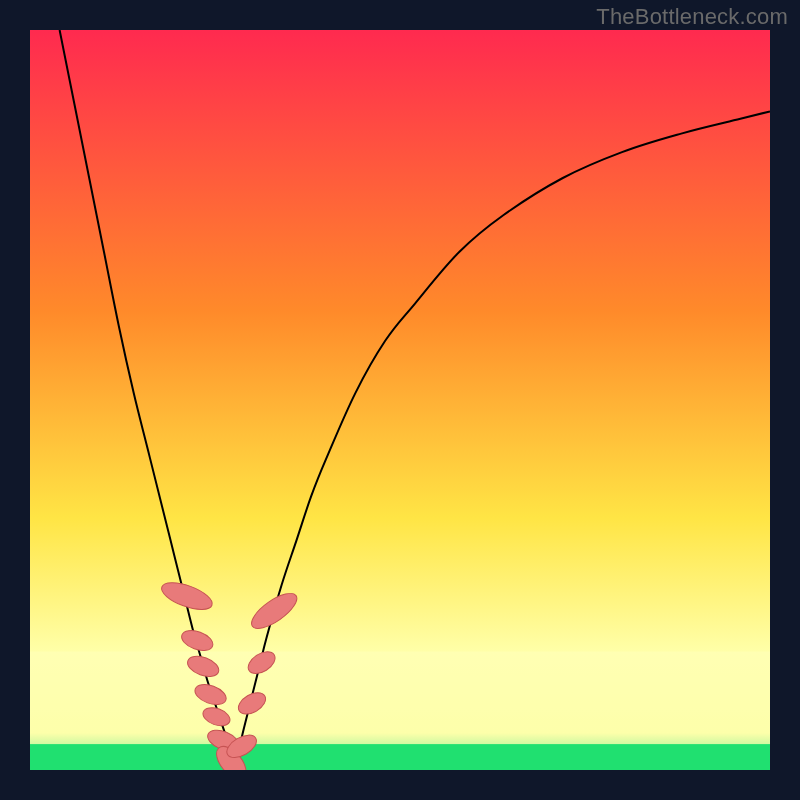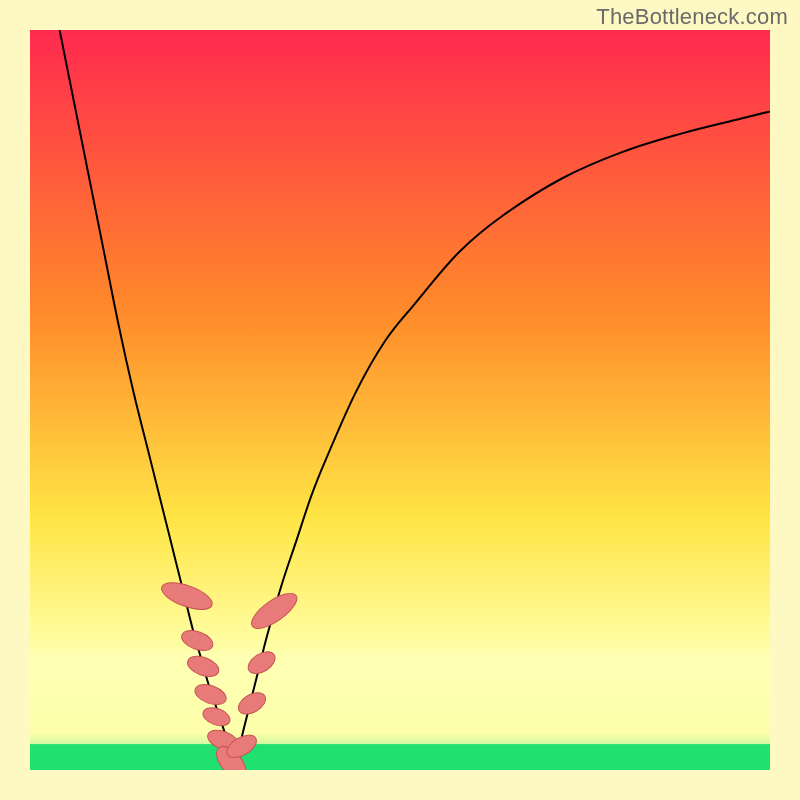--- a/index.html
+++ b/index.html
@@ -10,21 +10,21 @@
     overflow: hidden;
     background: #000;
     font-family: Arial, Helvetica, sans-serif;
   }
   .frame {
     position: absolute;
     left: 0;
     top: 0;
     width: 800px;
     height: 800px;
-    background: #fef9c3;
+    background: #0f172a;
   }
   .plot {
     position: absolute;
     left: 30px;
     top: 30px;
     width: 740px;
     height: 740px;
     overflow: visible;
   }
   .bg {

